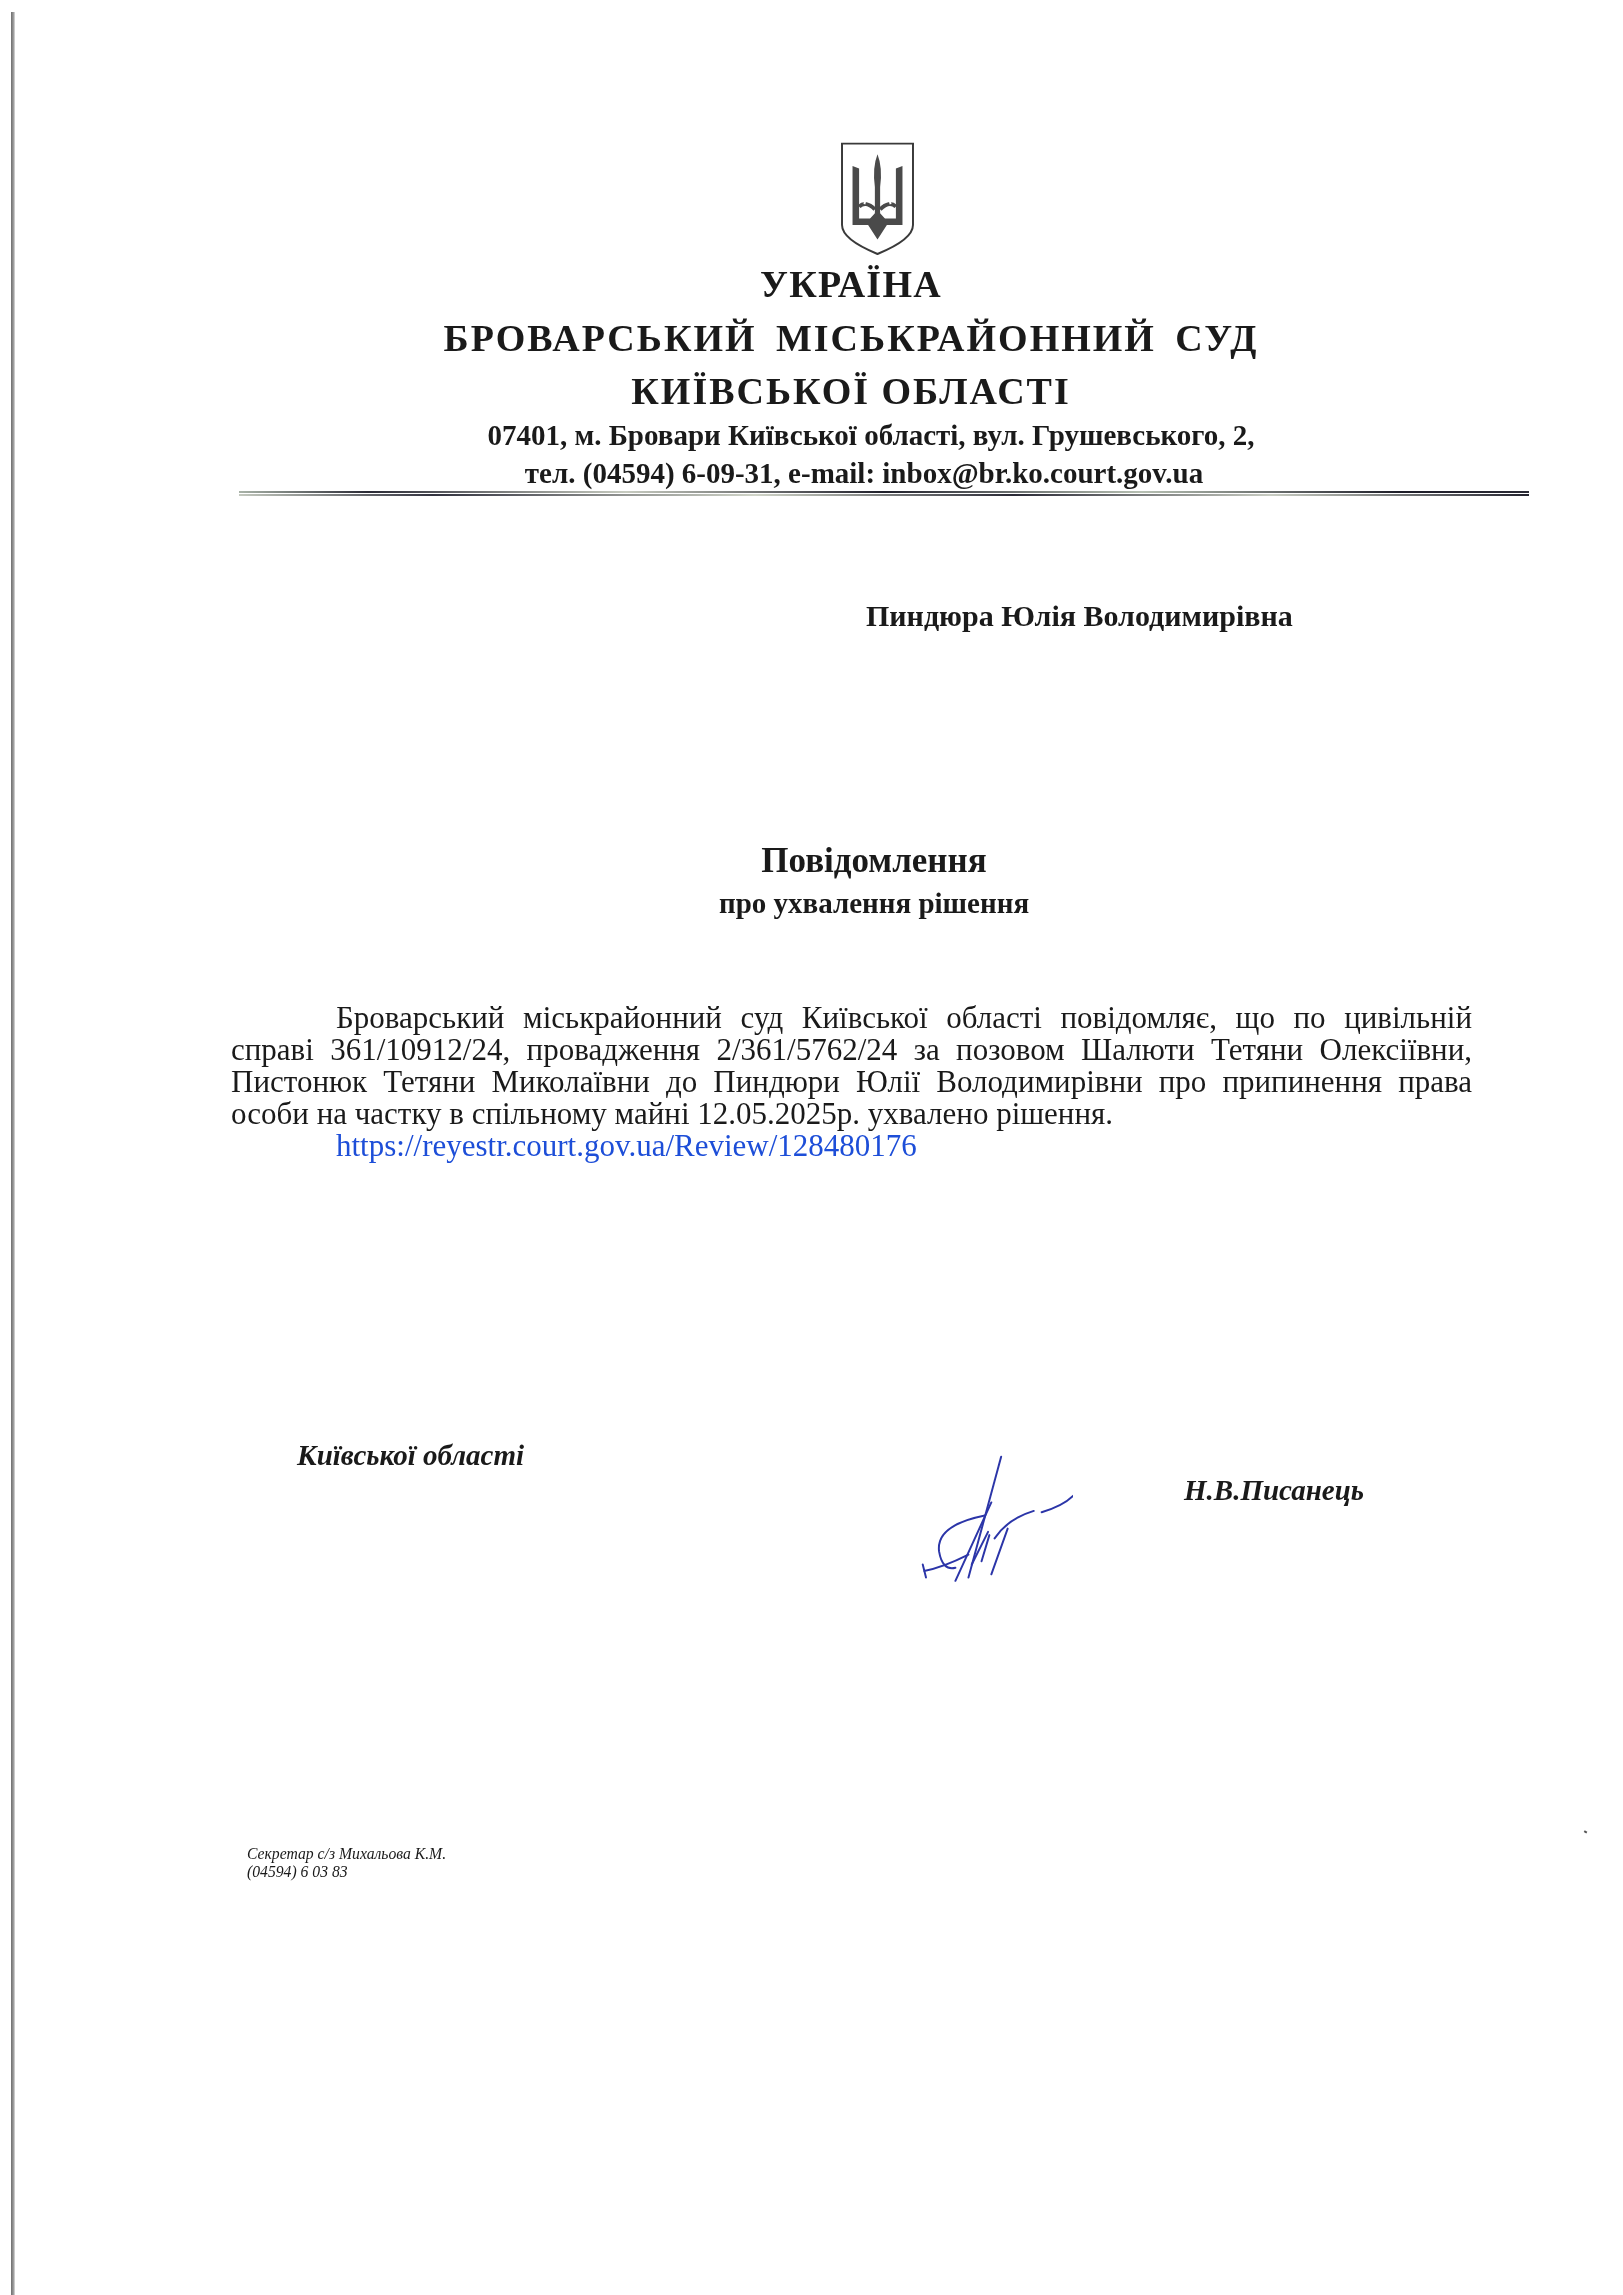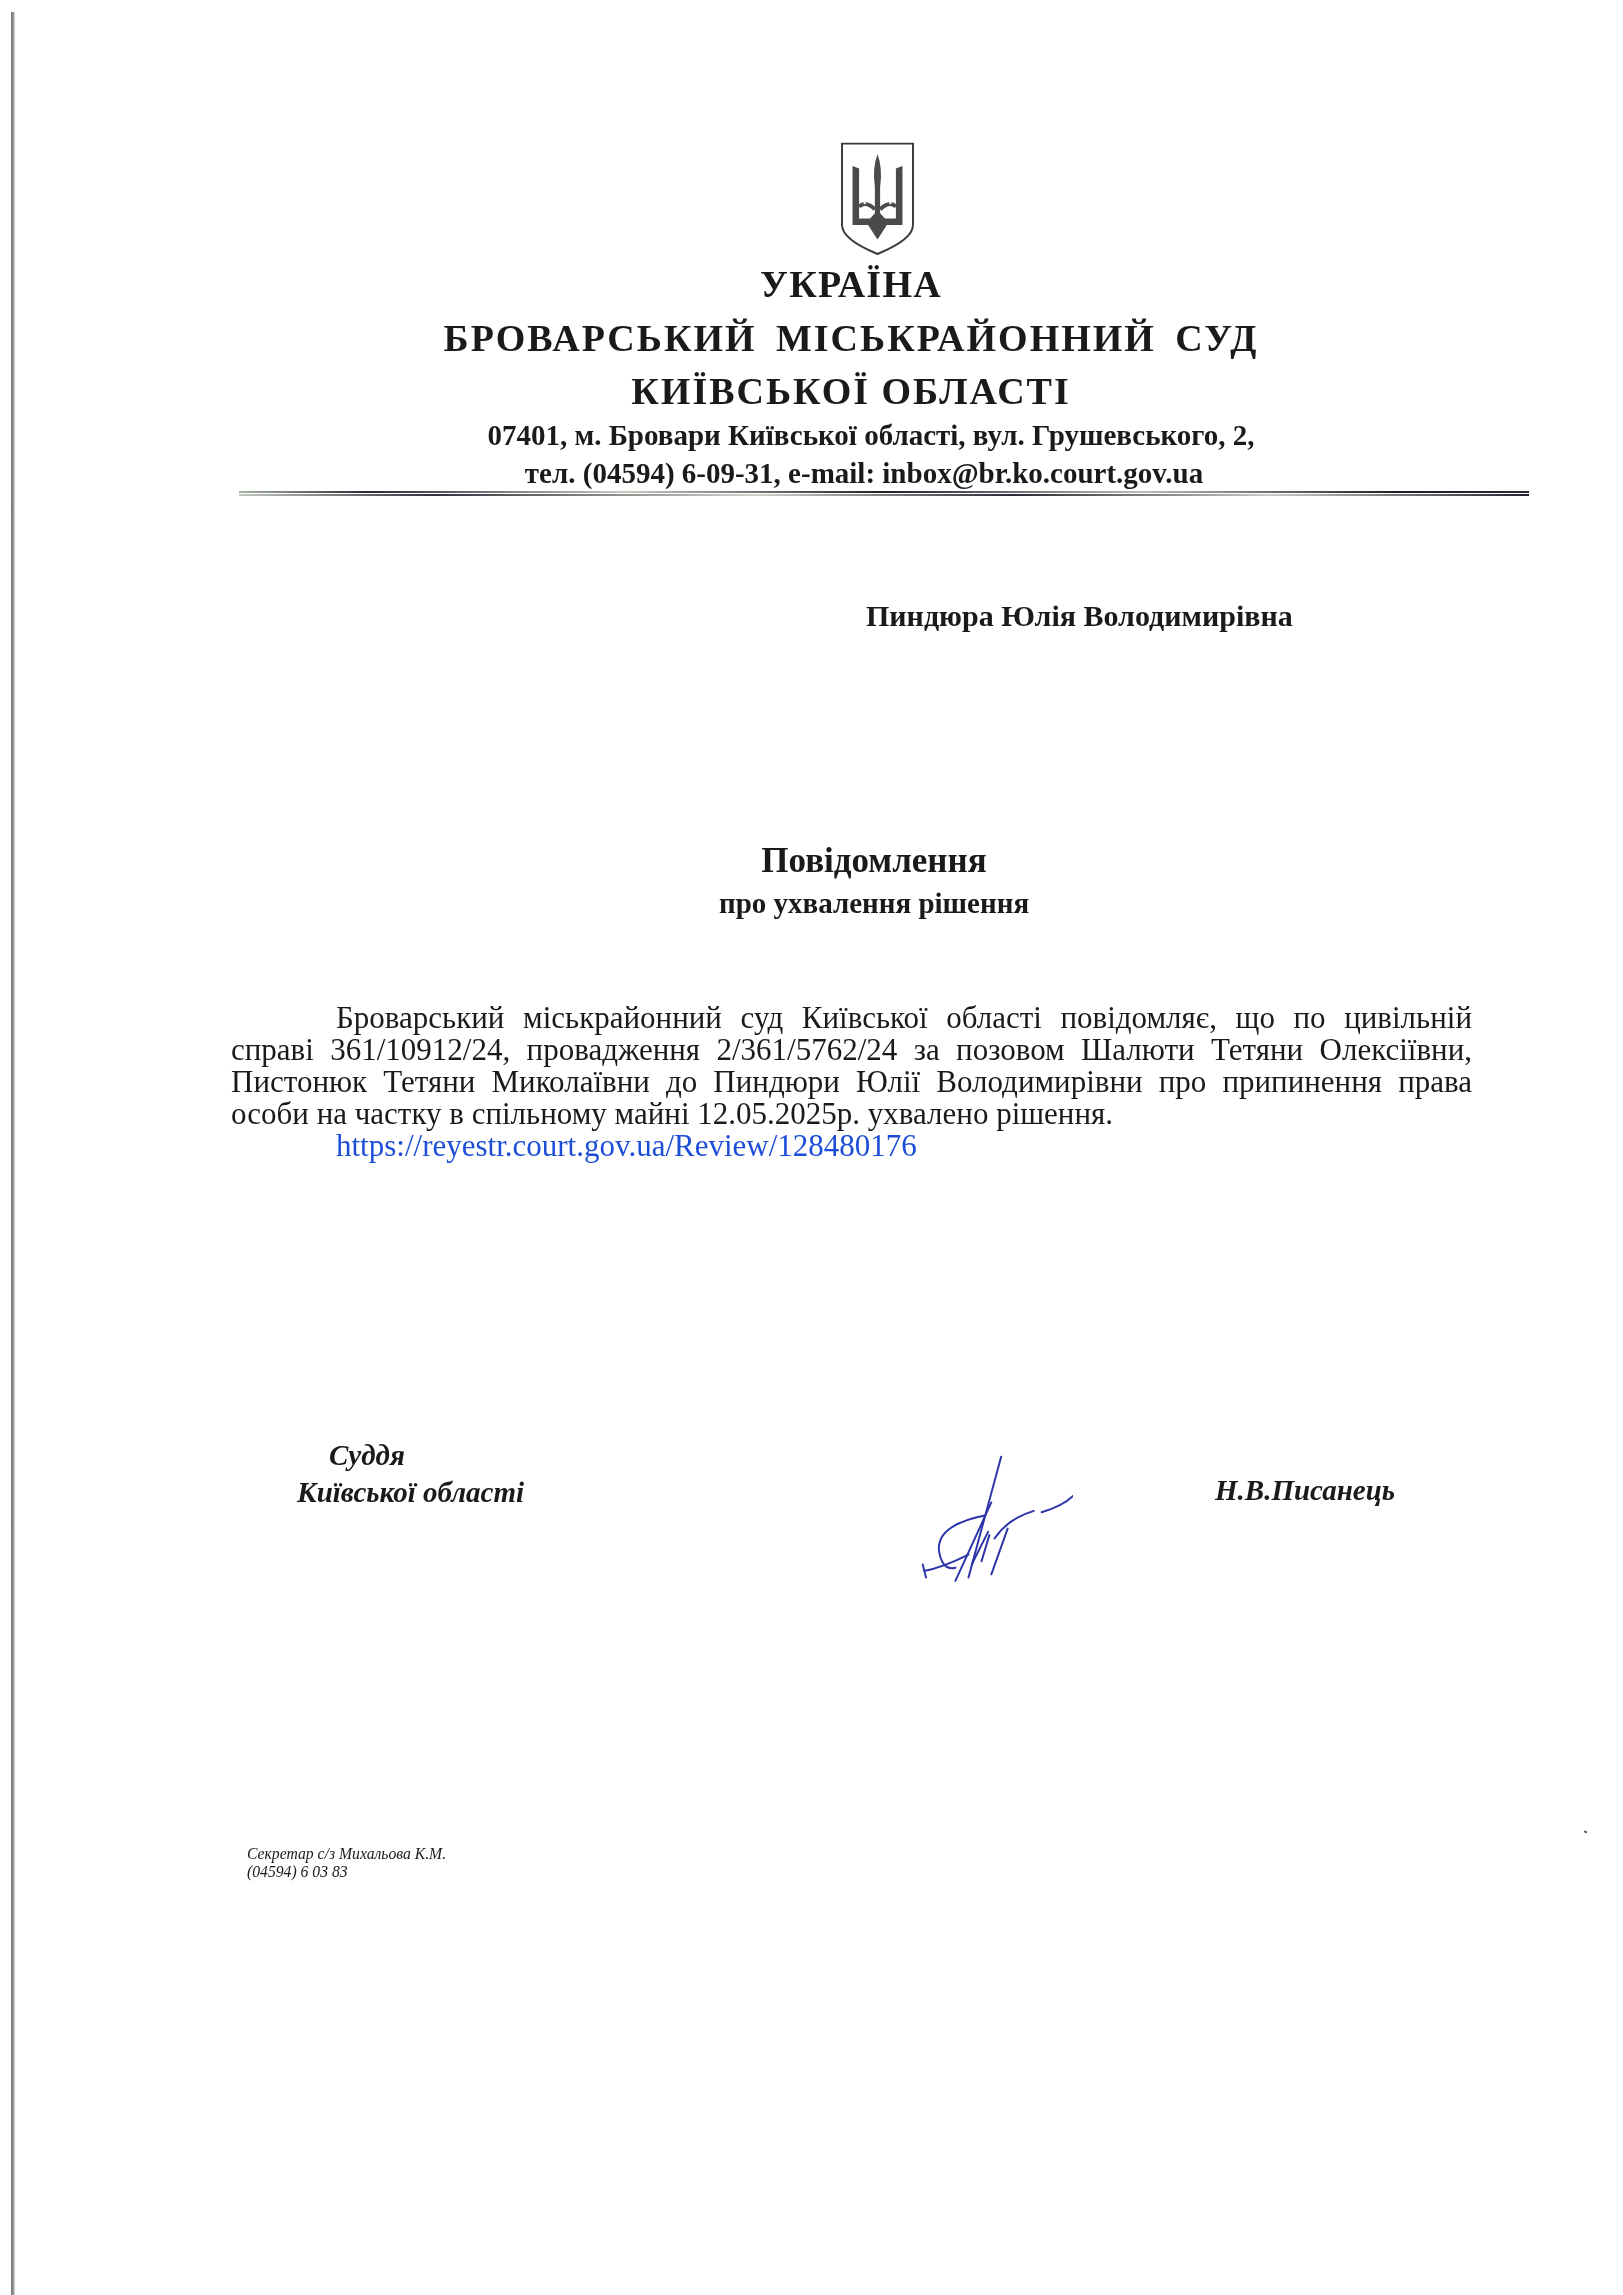--- a/index.html
+++ b/index.html
@@ -154,21 +154,20 @@
       height: 151px;
     }
     .judge-name {
       position: absolute;
       left: 1184px;
       top: 1474px;
       font-size: 29px;
       font-style: italic;
       font-weight: bold;
       white-space: nowrap;
-      margin-left: 31px;
     }
     .secretary {
       position: absolute;
       left: 234px;
       top: 1845px;
       font-size: 15.7px;
       font-style: italic;
       line-height: 18.3px;
       white-space: nowrap;
     }
@@ -212,21 +211,20 @@
 
 <div class="title title-main">Повідомлення</div>
 <div class="title title-sub">про ухвалення рішення</div>
 
 <div class="body-text">
   <p>Броварський міськрайонний суд Київської області повідомляє, що по цивільній справі 361/10912/24, провадження 2/361/5762/24 за позовом Шалюти Тетяни Олексіївни, Пистонюк Тетяни Миколаївни до Пиндюри Юлії Володимирівни про припинення права особи на частку в спільному майні 12.05.2025р. ухвалено рішення.</p>
   <span class="link">https://reyestr.court.gov.ua/Review/128480176</span>
 </div>
 
 <div class="sign-left">
-  <span class="l1">Суддя</span>
   <span class="l3">Київської області</span>
 </div>
 
 <svg class="signature" viewBox="0 0 300 230">
   <g fill="none" stroke="#2b35a8" stroke-width="3" stroke-linecap="round">
     <path d="M190 25 L140 210"></path>
     <path d="M175 95 L120 215"></path>
     <path d="M165 115 Q90 130 95 170 Q100 200 120 195"></path>
     <path d="M70 190 L75 210 M72 200 Q100 195 140 175"></path>
     <path d="M170 140 L145 190 M172 145 L160 185"></path>

